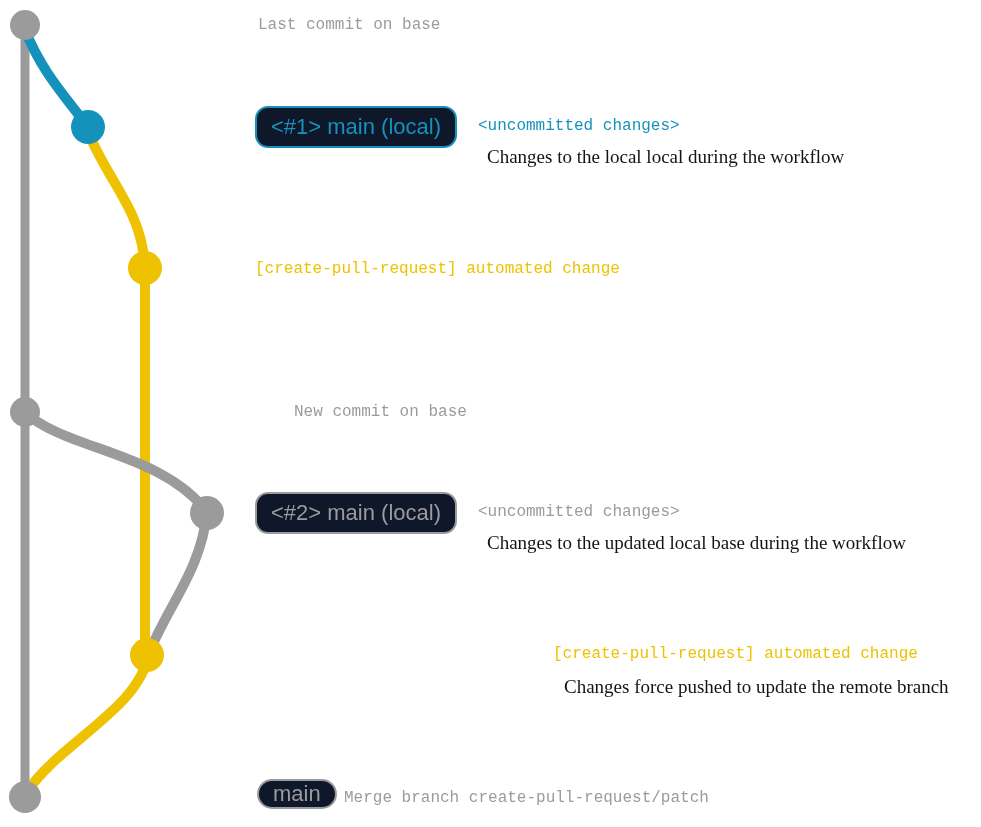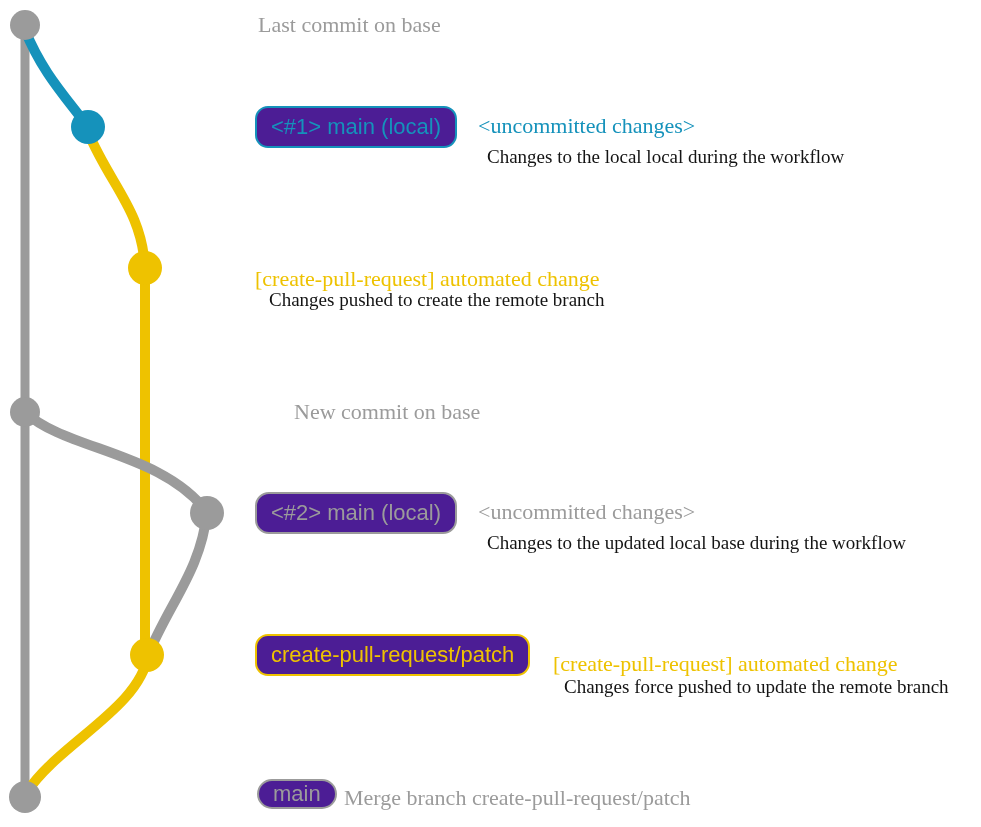--- a/index.html
+++ b/index.html
@@ -17,63 +17,63 @@
   svg.graph { position: absolute; left: 0; top: 0; }
   .line-gray   { stroke: var(--gray);   fill: none; stroke-linecap: round; }
   .line-blue   { stroke: var(--blue);   fill: none; stroke-linecap: round; }
   .line-yellow { stroke: var(--yellow); fill: none; stroke-linecap: round; }
   .dot-gray   { fill: var(--gray); }
   .dot-blue   { fill: var(--blue); }
   .dot-yellow { fill: var(--yellow); }
 
   .lbl {
     position: absolute;
-    font-family: Liberation Serif, serif;
-    font-size: 22px;
+    font-family: Liberation Mono, monospace;
+    font-size: 16px;
     line-height: 26px;
     white-space: nowrap;
   }
   .gray-text   { color: var(--gray); }
   .blue-text   { color: var(--blue); }
-  .yellow-text { color: var(--yellow); margin-top: 10px; }
+  .yellow-text { color: var(--yellow); }
 
   .serif {
     position: absolute;
     font-family: "Liberation Serif", serif;
     font-size: 19px;
     line-height: 23px;
     color: var(--ink);
     white-space: nowrap;
   }
 
   .pill {
     position: absolute;
     font-family: "Liberation Sans", sans-serif;
     font-size: 22px;
     line-height: 26px;
     padding: 6px 14px;
     border: 2px solid;
     border-radius: 13px;
     white-space: nowrap;
-    background: #4c1d95;
+    background: #0f172a;
   }
   .pill-blue   { color: var(--blue);   border-color: var(--blue); }
   .pill-gray   { color: var(--gray);   border-color: var(--gray); }
   .pill-yellow { color: var(--yellow); border-color: var(--yellow); }
   .pill-small  { padding: 0 14px; border-radius: 19px; }
 
   
   #lbl-last   { left: 258px; top: 12px; }
   #pill-1     { left: 255px; top: 106px; }
   #status-1   { left: 478px; top: 113px; }
   #desc-1     { left: 487px; top: 145px; }
   #title-2    { left: 255px; top: 256px; }
   #desc-2     { left: 269px; top: 288px; }
   #lbl-new    { left: 258px; top: 399px; margin-left: 36px; }
-  #pill-3     { left: 255px; top: 492px; border-radius: 14px; }
+  #pill-3     { left: 255px; top: 492px; }
   #status-3   { left: 478px; top: 499px; }
   #desc-3     { left: 487px; top: 531px; }
   #pill-4     { left: 255px; top: 634px; }
   #title-4    { left: 553px; top: 641px; }
   #desc-4     { left: 564px; top: 675px; }
   #pill-5     { left: 257px; top: 779px; }
   #text-5     { left: 344px; top: 785px; }
 </style>
 </head>
 <body>
@@ -103,28 +103,26 @@
     <circle class="dot-gray" cx="25" cy="797" r="16"></circle>
   </svg>
 
   <div id="lbl-last" class="lbl gray-text">Last commit on base</div>
 
   <div id="pill-1" class="pill pill-blue">&lt;#1&gt; main (local)</div>
   <div id="status-1" class="lbl blue-text">&lt;uncommitted changes&gt;</div>
   <div id="desc-1" class="serif">Changes to the local local during the workflow</div>
 
   <div id="title-2" class="lbl yellow-text">[create-pull-request] automated change</div>
-  <div id="desc-2" class="serif">Changes pushed to create the remote branch</div>
 
   <div id="lbl-new" class="lbl gray-text">New commit on base</div>
 
   <div id="pill-3" class="pill pill-gray">&lt;#2&gt; main (local)</div>
   <div id="status-3" class="lbl gray-text">&lt;uncommitted changes&gt;</div>
   <div id="desc-3" class="serif">Changes to the updated local base during the workflow</div>
 
-  <div id="pill-4" class="pill pill-yellow">create-pull-request/patch</div>
   <div id="title-4" class="lbl yellow-text">[create-pull-request] automated change</div>
   <div id="desc-4" class="serif">Changes force pushed to update the remote branch</div>
 
   <div id="pill-5" class="pill pill-gray pill-small">main</div>
   <div id="text-5" class="lbl gray-text">Merge branch create-pull-request/patch</div>
 
 </div>
 
 </body></html>

